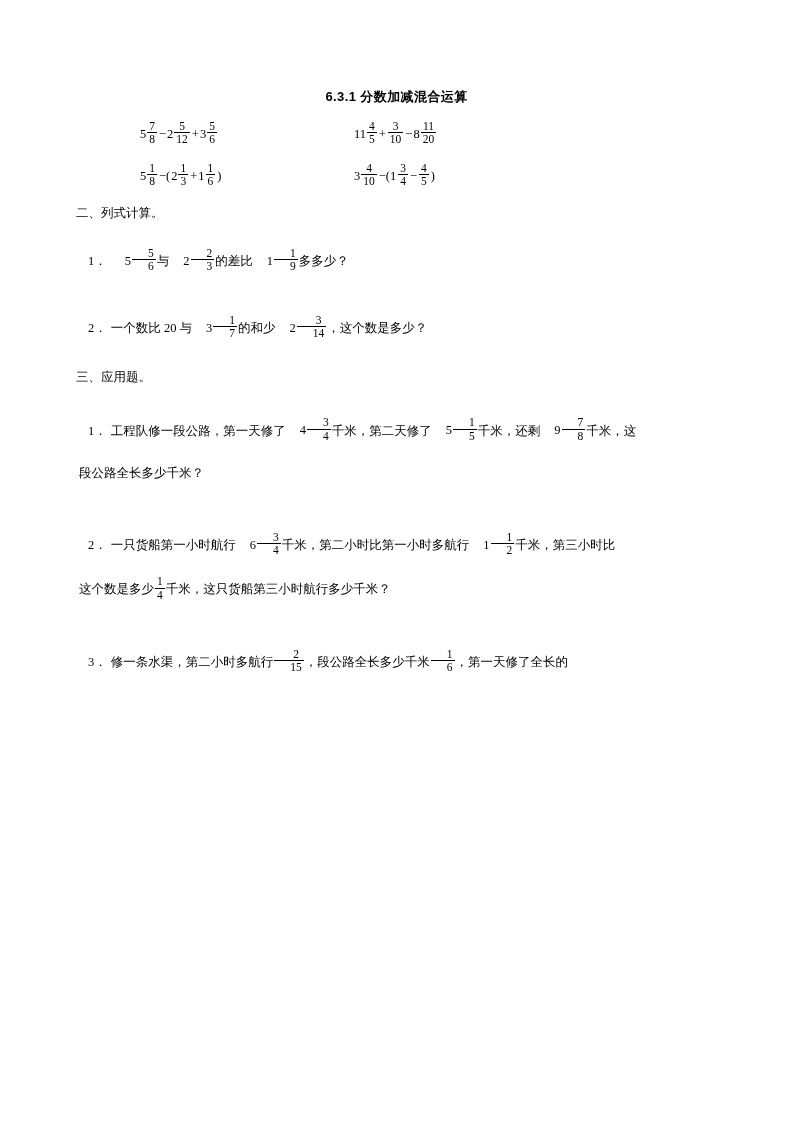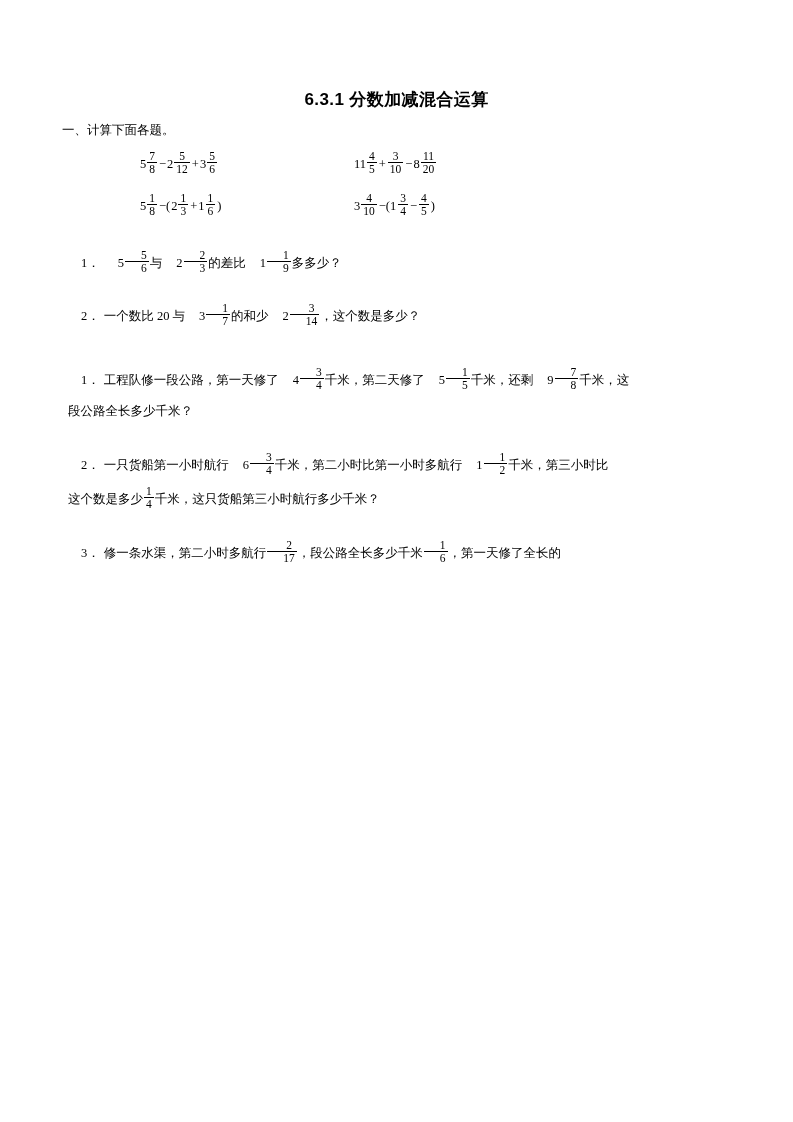--- a/index.html
+++ b/index.html
@@ -17,37 +17,37 @@
   .page {
     position: relative;
     width: 793px;
     height: 1122px;
     box-sizing: border-box;
     padding: 88px 62px 0 62px;
   }
   .doc-title {
     text-align: center;
     font-family: "Liberation Sans", sans-serif;
-    font-size: 17px;
+    font-size: 13px;
     font-weight: bold;
     letter-spacing: 0.4px;
     margin: 0 0 10px 0;
   }
   .section-head {
     font-size: 12.5px;
     margin: 4px 0 2px 0;
     line-height: 1.5;
   }
   .section-head.indent {
     text-indent: 14px;
   }
   .para {
     font-size: 12.5px;
     line-height: 2.0;
-    margin: 6px;
+    margin: 17px;
     text-indent: 14px;
   }
   .para.cont {
     text-indent: 0;
   }
   
   .frac {
     display: inline-block;
     vertical-align: -0.42em;
     text-align: center;
@@ -85,78 +85,79 @@
     position: absolute;
     white-space: nowrap;
   }
   .calc-block {
     margin-top: 6px;
     margin-bottom: 4px;
   }
   .q-row {
     font-size: 12.5px;
     line-height: 2.1;
-    margin: 5px;
+    margin: 12px;
     text-indent: 14px;
   }
   .num-label {
     padding-right: 4px;
   }
   .spacer-sm { height: 10px; }
   .spacer-md { height: 16px; }
 </style>
 </head>
 <body>
 
 <div class="page">
 
   <div class="doc-title">6.3.1 分数加减混合运算</div>
 
-  <div class="section-head">一、计算下面各题。</div>
 
   <div class="calc-block">
     <div class="expr-row">
       <span class="expr" style="left:78px; top:4px;"><span class="mixed"><span class="whole">5</span><span class="frac"><span class="num">7</span><span class="den">8</span></span></span><span class="op">−</span><span class="mixed"><span class="whole">2</span><span class="frac"><span class="num">5</span><span class="den">12</span></span></span><span class="op">+</span><span class="mixed"><span class="whole">3</span><span class="frac"><span class="num">5</span><span class="den">6</span></span></span></span>
       <span class="expr" style="left:292px; top:4px;"><span class="mixed"><span class="whole">11</span><span class="frac"><span class="num">4</span><span class="den">5</span></span></span><span class="op">+</span><span class="frac"><span class="num">3</span><span class="den">10</span></span><span class="op">−</span><span class="mixed"><span class="whole">8</span><span class="frac"><span class="num">11</span><span class="den">20</span></span></span></span>
     </div>
     <div class="expr-row">
       <span class="expr" style="left:78px; top:4px;"><span class="mixed"><span class="whole">5</span><span class="frac"><span class="num">1</span><span class="den">8</span></span></span><span class="op">−(</span><span class="mixed"><span class="whole">2</span><span class="frac"><span class="num">1</span><span class="den">3</span></span></span><span class="op">+</span><span class="mixed"><span class="whole">1</span><span class="frac"><span class="num">1</span><span class="den">6</span></span></span><span class="op">)</span></span>
       <span class="expr" style="left:292px; top:4px;"><span class="mixed"><span class="whole">3</span><span class="frac"><span class="num">4</span><span class="den">10</span></span></span><span class="op">−(1</span><span class="frac"><span class="num">3</span><span class="den">4</span></span><span class="op">−</span><span class="frac"><span class="num">4</span><span class="den">5</span></span><span class="op">)</span></span>
     </div>
   </div>
 
+  <div class="section-head indent">二、列式计算。</div>
 
   <div class="spacer-sm"></div>
 
   <div class="q-row">
     <span class="num-label">1．</span><span><span class="mixed"><span class="whole">5</span><span class="frac"><span class="num">5</span><span class="den">6</span></span></span><span class="whole">与</span><span class="mixed"><span class="whole">2</span><span class="frac"><span class="num">2</span><span class="den">3</span></span></span><span class="whole">的差比</span><span class="mixed"><span class="whole">1</span><span class="frac"><span class="num">1</span><span class="den">9</span></span></span><span class="whole">多多少？</span></span>
   </div>
 
   <div class="spacer-md"></div>
 
   <div class="q-row">
     <span class="num-label">2．</span><span><span class="whole">一个数比 20 与</span><span class="mixed"><span class="whole">3</span><span class="frac"><span class="num">1</span><span class="den">7</span></span></span><span class="whole">的和少</span><span class="mixed"><span class="whole">2</span><span class="frac"><span class="num">3</span><span class="den">14</span></span></span><span class="whole">，这个数是多少？</span></span>
   </div>
 
   <div class="spacer-sm"></div>
 
+  <div class="section-head indent">三、应用题。</div>
 
   <div class="spacer-md"></div>
 
   <div class="q-row">
     <span class="num-label">1．</span><span><span class="whole">工程队修一段公路，第一天修了</span><span class="mixed"><span class="whole">4</span><span class="frac"><span class="num">3</span><span class="den">4</span></span></span><span class="whole">千米，第二天修了</span><span class="mixed"><span class="whole">5</span><span class="frac"><span class="num">1</span><span class="den">5</span></span></span><span class="whole">千米，还剩</span><span class="mixed"><span class="whole">9</span><span class="frac"><span class="num">7</span><span class="den">8</span></span></span><span class="whole">千米，这</span></span>
   </div>
   <div class="para cont">段公路全长多少千米？</div>
 
   <div class="spacer-md"></div>
 
   <div class="q-row">
     <span class="num-label">2．</span><span><span class="whole">一只货船第一小时航行</span><span class="mixed"><span class="whole">6</span><span class="frac"><span class="num">3</span><span class="den">4</span></span></span><span class="whole">千米，第二小时比第一小时多航行</span><span class="mixed"><span class="whole">1</span><span class="frac"><span class="num">1</span><span class="den">2</span></span></span><span class="whole">千米，第三小时比</span></span>
   </div>
   <div class="para cont"><span class="whole">这个数是多少</span><span class="frac"><span class="num">1</span><span class="den">4</span></span><span class="whole">千米，这只货船第三小时航行多少千米？</span></div>
 
   <div class="spacer-md"></div>
 
   <div class="q-row">
-    <span class="num-label">3．</span><span><span class="whole">修一条水渠，第二小时多航行</span><span class="frac"><span class="num">2</span><span class="den">17</span></span><span class="whole">，段公路全长多少千米</span><span class="frac"><span class="num">1</span><span class="den">6</span></span><span class="whole">，第一天修了全长的</span></span>
+    <span class="num-label">3．</span><span><span class="whole">修一条水渠，第二小时多航行</span><span class="frac"><span class="num">2</span><span class="den">15</span></span><span class="whole">，段公路全长多少千米</span><span class="frac"><span class="num">1</span><span class="den">6</span></span><span class="whole">，第一天修了全长的</span></span>
   </div>
 
 </div>
 
 </body></html>

